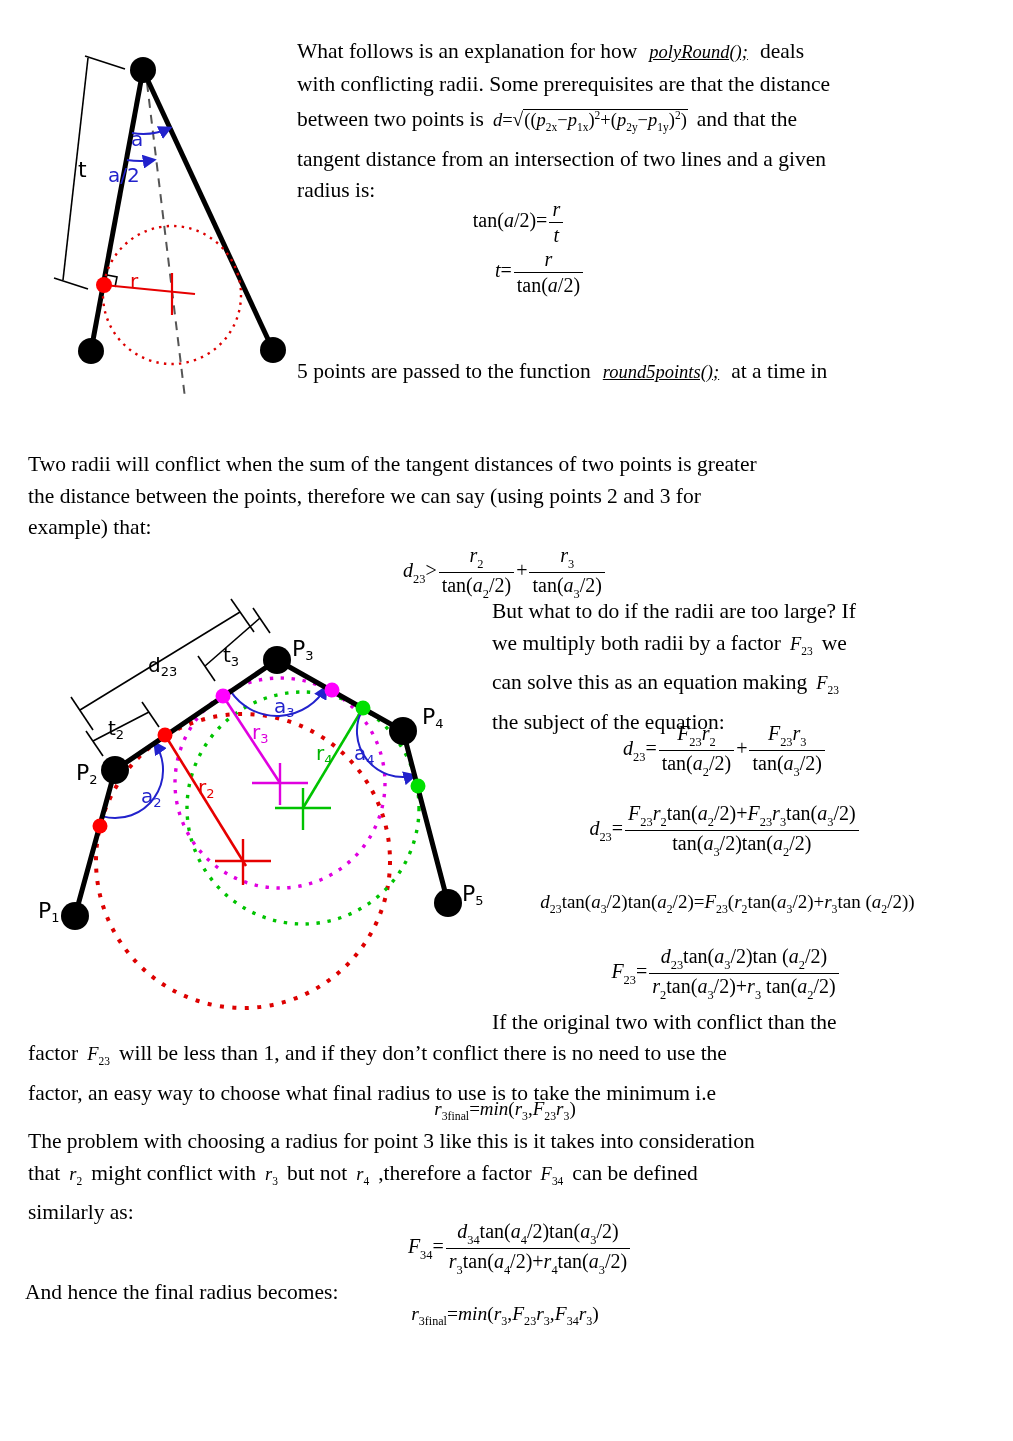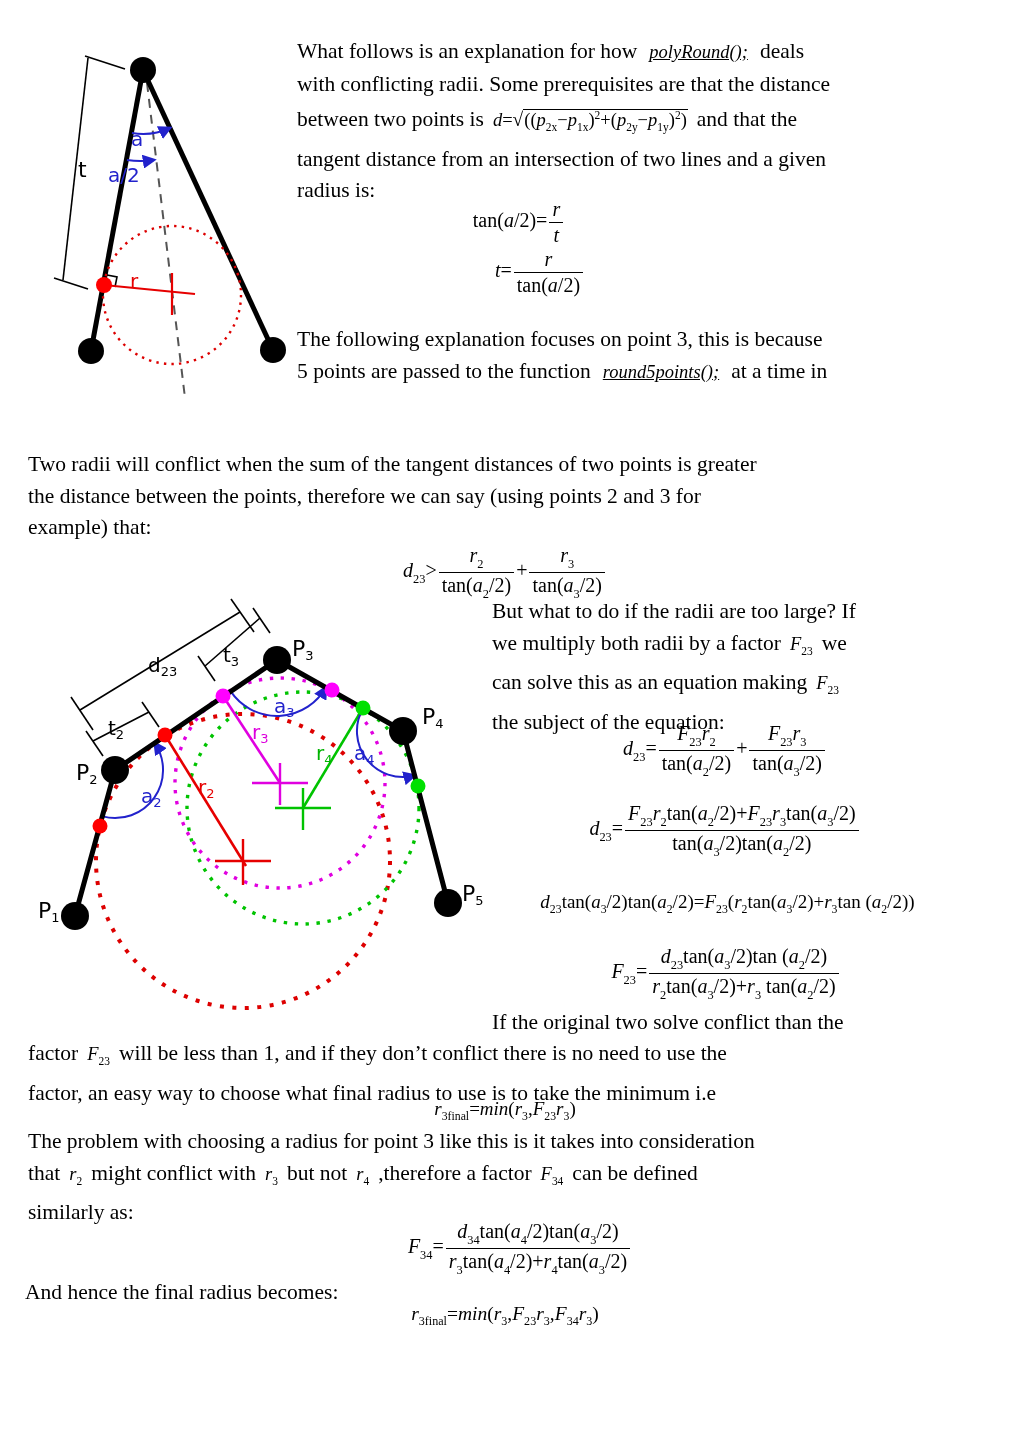--- a/index.html
+++ b/index.html
@@ -62,21 +62,21 @@
     <text class="lab-blue" x="103" y="110">a</text>
     <text class="lab-blue" x="80" y="146">a/2</text>
     <text class="lab-red" x="102" y="252">r</text>
   </svg>
 
   <div class="para" style="left:297px;top:36px;width:690px"><span class="tk-n">What follows is an explanation for how</span><span class="tk-fn">polyRound();</span><span class="tk-n">deals</span><br><span class="tk-n">with conflicting radii. Some prerequisites are that the distance</span><br><span class="tk-n">between two points is</span><span class="mi"><span class="tk-v">d</span><span class="tk-n">=</span><span class="sqrt"><span class="rsign">√</span><span class="rad"><span class="tk-n">((</span><span class="tk-v">p</span><span class="tk-s">2x</span><span class="tk-n">−</span><span class="tk-v">p</span><span class="tk-s">1x</span><span class="tk-n">)</span><span class="tk-sup">2</span><span class="tk-n">+(</span><span class="tk-v">p</span><span class="tk-s">2y</span><span class="tk-n">−</span><span class="tk-v">p</span><span class="tk-s">1y</span><span class="tk-n">)</span><span class="tk-sup">2</span><span class="tk-n">)</span></span></span></span><span class="tk-n">and that the</span><br><span class="tk-n">tangent distance from an intersection of two lines and a given</span><br><span class="tk-n">radius is:</span></div>
 
   <div class="formula" style="left:416px;top:197px;width:206px"><span class="tk-n">tan(</span><span class="tk-v">a</span><span class="tk-n">/2)=</span><span class="frac"><span class="fr-n"><span class="tk-v">r</span></span><span class="fr-d"><span class="tk-v">t</span></span></span></div>
   <div class="formula" style="left:437px;top:247px;width:206px"><span class="tk-v">t</span><span class="tk-n">=</span><span class="frac"><span class="fr-n"><span class="tk-v">r</span></span><span class="fr-d"><span class="tk-n">tan(</span><span class="tk-v">a</span><span class="tk-n">/2)</span></span></span></div>
 
-  <div class="para" style="left:297px;top:324px;width:700px"><span class="tk-n">The following explanation focuses on point 3, this is because</span><br><span class="tk-n">5 points are passed to the function</span><span class="tk-fn">round5points();</span><span class="tk-n">at a time in</span><br></div>
+  <div class="para" style="left:297px;top:324px;width:700px"><br><span class="tk-n">5 points are passed to the function</span><span class="tk-fn">round5points();</span><span class="tk-n">at a time in</span><br></div>
 
   <div class="para" style="left:28px;top:449px;width:960px">Two radii will conflict when the sum of the tangent distances of two points is greater
 the distance between the points, therefore we can say (using points 2 and 3 for
 example) that:</div>
 
   <div class="formula" style="left:350px;top:543px;width:310px"><span class="tk-v">d</span><span class="tk-s">23</span><span class="tk-n">&gt;</span><span class="frac"><span class="fr-n"><span class="tk-v">r</span><span class="tk-s">2</span></span><span class="fr-d"><span class="tk-n">tan(</span><span class="tk-v">a</span><span class="tk-s">2</span><span class="tk-n">/2)</span></span></span><span class="tk-n">+</span><span class="frac"><span class="fr-n"><span class="tk-v">r</span><span class="tk-s">3</span></span><span class="fr-d"><span class="tk-n">tan(</span><span class="tk-v">a</span><span class="tk-s">3</span><span class="tk-n">/2)</span></span></span></div>
 
   <svg style="left:30px;top:598px" width="480" height="432" viewBox="0 0 480 432">
     <defs>
       <marker id="ar2" viewBox="0 0 10 10" refX="8" refY="5" markerWidth="7" markerHeight="7" orient="auto">
@@ -161,21 +161,21 @@
   <div class="para" style="left:492px;top:596px;width:505px"><span class="tk-n">But what to do if the radii are too large? If</span><br><span class="tk-n">we multiply both radii by a factor</span><span class="mi"><span class="tk-v">F</span><span class="tk-s">23</span></span><span class="tk-n">we</span><br><span class="tk-n">can solve this as an equation making</span><span class="mi"><span class="tk-v">F</span><span class="tk-s">23</span></span><br><span class="tk-n">the subject of the equation:</span></div>
 
   <div class="formula" style="left:570px;top:721px;width:310px"><span class="tk-v">d</span><span class="tk-s">23</span><span class="tk-n">=</span><span class="frac"><span class="fr-n"><span class="tk-v">F</span><span class="tk-s">23</span><span class="tk-v">r</span><span class="tk-s">2</span></span><span class="fr-d"><span class="tk-n">tan(</span><span class="tk-v">a</span><span class="tk-s">2</span><span class="tk-n">/2)</span></span></span><span class="tk-n">+</span><span class="frac"><span class="fr-n"><span class="tk-v">F</span><span class="tk-s">23</span><span class="tk-v">r</span><span class="tk-s">3</span></span><span class="fr-d"><span class="tk-n">tan(</span><span class="tk-v">a</span><span class="tk-s">3</span><span class="tk-n">/2)</span></span></span></div>
 
   <div class="formula" style="left:565px;top:801px;width:320px"><span class="tk-v">d</span><span class="tk-s">23</span><span class="tk-n">=</span><span class="frac"><span class="fr-n"><span class="tk-v">F</span><span class="tk-s">23</span><span class="tk-v">r</span><span class="tk-s">2</span><span class="tk-n">tan(</span><span class="tk-v">a</span><span class="tk-s">2</span><span class="tk-n">/2)+</span><span class="tk-v">F</span><span class="tk-s">23</span><span class="tk-v">r</span><span class="tk-s">3</span><span class="tk-n">tan(</span><span class="tk-v">a</span><span class="tk-s">3</span><span class="tk-n">/2)</span></span><span class="fr-d"><span class="tk-n">tan(</span><span class="tk-v">a</span><span class="tk-s">3</span><span class="tk-n">/2)tan(</span><span class="tk-v">a</span><span class="tk-s">2</span><span class="tk-n">/2)</span></span></span></div>
 
   <div class="formula" style="left:495px;top:891px;width:465px;font-size:19px"><span class="tk-v">d</span><span class="tk-s">23</span><span class="tk-n">tan(</span><span class="tk-v">a</span><span class="tk-s">3</span><span class="tk-n">/2)tan(</span><span class="tk-v">a</span><span class="tk-s">2</span><span class="tk-n">/2)=</span><span class="tk-v">F</span><span class="tk-s">23</span><span class="tk-n">(</span><span class="tk-v">r</span><span class="tk-s">2</span><span class="tk-n">tan(</span><span class="tk-v">a</span><span class="tk-s">3</span><span class="tk-n">/2)+</span><span class="tk-v">r</span><span class="tk-s">3</span><span class="tk-n">tan (</span><span class="tk-v">a</span><span class="tk-s">2</span><span class="tk-n">/2))</span></div>
 
   <div class="formula" style="left:570px;top:944px;width:312px"><span class="tk-v">F</span><span class="tk-s">23</span><span class="tk-n">=</span><span class="frac"><span class="fr-n"><span class="tk-v">d</span><span class="tk-s">23</span><span class="tk-n">tan(</span><span class="tk-v">a</span><span class="tk-s">3</span><span class="tk-n">/2)tan (</span><span class="tk-v">a</span><span class="tk-s">2</span><span class="tk-n">/2)</span></span><span class="fr-d"><span class="tk-v">r</span><span class="tk-s">2</span><span class="tk-n">tan(</span><span class="tk-v">a</span><span class="tk-s">3</span><span class="tk-n">/2)+</span><span class="tk-v">r</span><span class="tk-s">3</span><span class="tk-n"> tan(</span><span class="tk-v">a</span><span class="tk-s">2</span><span class="tk-n">/2)</span></span></span></div>
 
-  <div class="para" style="left:492px;top:1007px;width:505px">If the original two solve conflict than the</div>
+  <div class="para" style="left:492px;top:1007px;width:505px">If the original two with conflict than the</div>
 
   <div class="para" style="left:28px;top:1038px;width:960px"><span class="tk-n">factor</span><span class="mi"><span class="tk-v">F</span><span class="tk-s">23</span></span><span class="tk-n">will be less than 1, and if they don’t conflict there is no need to use the</span><br><span class="tk-n">factor, an easy way to choose what final radius to use is to take the minimum i.e</span></div>
 
   <div class="formula" style="left:390px;top:1098px;width:230px;font-size:19px"><span class="tk-v">r</span><span class="tk-s">3</span><span class="tk-si">final</span><span class="tk-n">=</span><span class="tk-v">min</span><span class="tk-n">(</span><span class="tk-v">r</span><span class="tk-s">3</span><span class="tk-n">,</span><span class="tk-v">F</span><span class="tk-s">23</span><span class="tk-v">r</span><span class="tk-s">3</span><span class="tk-n">)</span></div>
 
   <div class="para" style="left:28px;top:1126px;width:960px"><span class="tk-n">The problem with choosing a radius for point 3 like this is it takes into consideration</span><br><span class="tk-n">that</span><span class="mi"><span class="tk-v">r</span><span class="tk-s">2</span></span><span class="tk-n">might conflict with</span><span class="mi"><span class="tk-v">r</span><span class="tk-s">3</span></span><span class="tk-n">but not</span><span class="mi"><span class="tk-v">r</span><span class="tk-s">4</span></span><span class="tk-n">,therefore a factor</span><span class="mi"><span class="tk-v">F</span><span class="tk-s">34</span></span><span class="tk-n">can be defined</span><br><span class="tk-n">similarly as:</span></div>
 
   <div class="formula" style="left:375px;top:1219px;width:290px"><span class="tk-v">F</span><span class="tk-s">34</span><span class="tk-n">=</span><span class="frac"><span class="fr-n"><span class="tk-v">d</span><span class="tk-s">34</span><span class="tk-n">tan(</span><span class="tk-v">a</span><span class="tk-s">4</span><span class="tk-n">/2)tan(</span><span class="tk-v">a</span><span class="tk-s">3</span><span class="tk-n">/2)</span></span><span class="fr-d"><span class="tk-v">r</span><span class="tk-s">3</span><span class="tk-n">tan(</span><span class="tk-v">a</span><span class="tk-s">4</span><span class="tk-n">/2)+</span><span class="tk-v">r</span><span class="tk-s">4</span><span class="tk-n">tan(</span><span class="tk-v">a</span><span class="tk-s">3</span><span class="tk-n">/2)</span></span></span></div>
 
   <div class="para" style="left:25px;top:1277px;width:520px">And hence the final radius becomes:</div>

